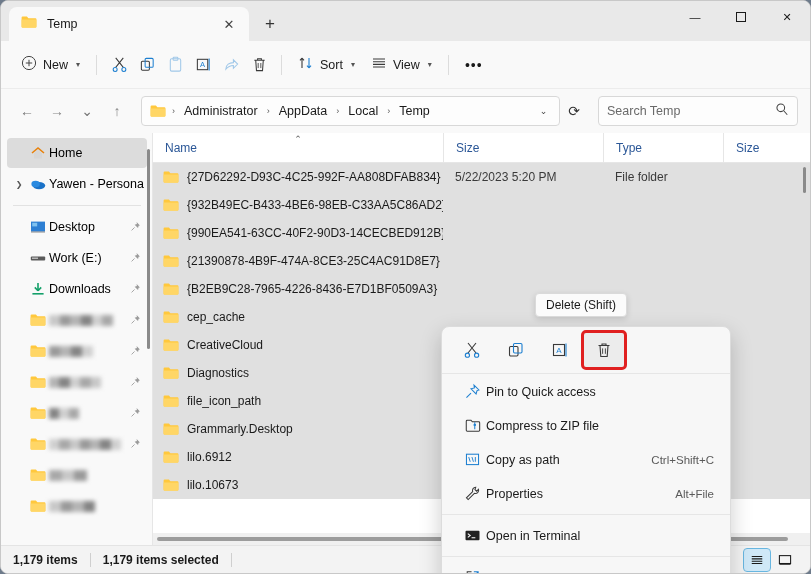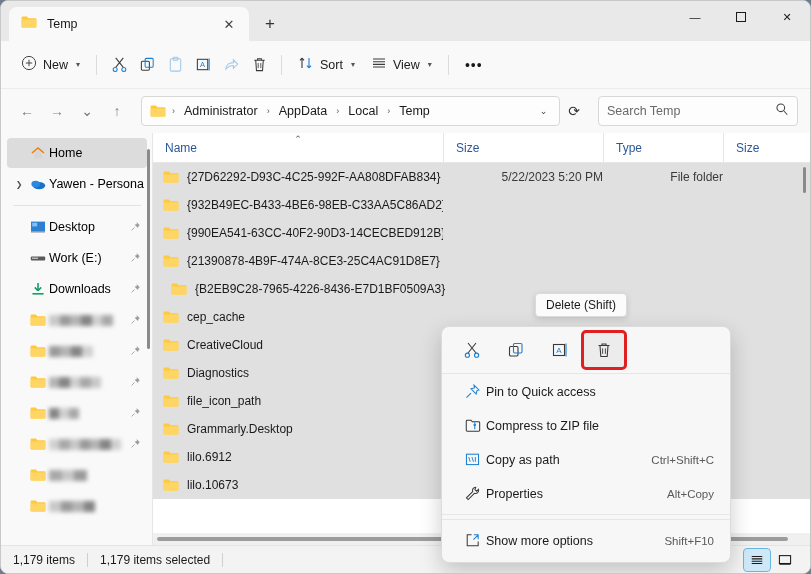--- a/index.html
+++ b/index.html
@@ -131,41 +131,41 @@
     font-size: 12px; color: #2b5797; padding-left: 12px; position: relative;
     height: 30px; display: flex; align-items: center;
   }
   .col + .col { border-left: 1px solid #e6e6e6; }
   .sort-caret {
     position: absolute; left: 50%; top: 1px; transform: translateX(-50%);
     font-size: 9px; color: #5a5a5a;
   }
   #rows { flex: 1; overflow: hidden; position: relative; }
   .row { height: 28px; display: flex; align-items: center; }
-  .row.sel { background: #e0e0e0; text-align: right; }
+  .row.sel { background: #e0e0e0; }
   .cell { font-size: 12px; color: #3a3a3a; padding-left: 12px; overflow: hidden; white-space: nowrap; }
   .cell.name { display: flex; align-items: center; gap: 8px; color: #1a1a1a; padding-left: 10px; }
   #vscroll {
     position: absolute; right: 4px; top: 4px; width: 3px; height: 26px;
     background: #8a8a8a; border-radius: 2px;
   }
   #hscroll-track {
     height: 12px; background: #f0f0f0; flex: none; position: relative;
   }
   #hscroll-thumb {
     position: absolute; left: 4px; top: 4px; height: 4px; width: 96%;
     background: #9c9c9c; border-radius: 2px;
   }
 
   
   #statusbar {
     height: 28px; background: #f3f3f3; border-top: 1px solid #e4e4e4;
     display: flex; align-items: center; padding: 0 12px; flex: none;
   }
-  .status-text { font-size: 12px; color: #1a1a1a; }
+  .status-text { font-size: 12px; color: #1a1a1a; font-weight: bold; }
   .status-sep { width: 1px; height: 14px; background: #cfcfcf; margin: 0 12px; }
   #viewtoggles { margin-left: auto; display: flex; gap: 2px; }
   .vt {
     width: 26px; height: 22px; border-radius: 3px;
     display: flex; align-items: center; justify-content: center;
   }
   .vt.active { background: #cfe8f7; outline: 1px solid #68b6e0; }
 
   
   #ctxmenu {
@@ -613,21 +613,21 @@
                     <path d="M0.6 4.6h14.8v7.2a1 1 0 0 1-1 1h-12.8a1 1 0 0 1-1-1z" fill="#ffd666"></path>
                   </svg>
                 </span>
                 <span>{21390878-4B9F-474A-8CE3-25C4AC91D8E7}</span>
               </div>
               <div class="cell" style="width: 160px;"></div>
               <div class="cell" style="width: 120px;"></div>
               <div class="cell" style="width: 80px;"></div>
             </div>
             <div class="row sel">
-              <div class="cell name" style="width: 290px; margin-left: 8px;">
+              <div class="cell name" style="width: 290px;">
                 <span style="display: flex;">
                   <svg width="16" height="14" viewBox="0 0 16 14">
                     <path d="M0.6 2.6a1 1 0 0 1 1-1h4.3l1.5 1.6h7a1 1 0 0 1 1 1v7.2a1 1 0 0 1-1 1h-12.8a1 1 0 0 1-1-1z" fill="#ffc83d"></path>
                     <path d="M0.6 4.6h14.8v7.2a1 1 0 0 1-1 1h-12.8a1 1 0 0 1-1-1z" fill="#ffd666"></path>
                   </svg>
                 </span>
                 <span>{B2EB9C28-7965-4226-8436-E7D1BF0509A3}</span>
               </div>
               <div class="cell" style="width: 160px;"></div>
               <div class="cell" style="width: 120px;"></div>
@@ -800,23 +800,33 @@
             <span class="ctx-label">Copy as path</span>
             <span class="ctx-accel">Ctrl+Shift+C</span>
           </div>
           <div class="ctx-item">
             <span class="ctx-ico">
               <svg width="17" height="17" viewBox="0 0 18 18">
                 <path d="M12.4 2.4a3.4 3.4 0 0 0-3.2 4.6L2.6 13.6l1.8 1.8 6.6-6.6a3.4 3.4 0 0 0 4.4-4.2l-2 2-1.8-1.8z" fill="none" stroke="#3a3a3a" stroke-width="1.1"></path>
               </svg>
             </span>
             <span class="ctx-label">Properties</span>
-            <span class="ctx-accel">Alt+Copy</span>
+            <span class="ctx-accel">Alt+File</span>
           </div>
           <div class="ctx-sep"></div>
+          <div class="ctx-item">
+            <span class="ctx-ico">
+              <svg width="17" height="17" viewBox="0 0 18 18">
+                <rect x="1.6" y="4" width="14.8" height="10" rx="1" fill="#222"></rect>
+                <path d="M4 7l2.6 2L4 11" stroke="#fff" stroke-width="1.1" fill="none"></path>
+                <path d="M8 11.4h4" stroke="#fff" stroke-width="1.1"></path>
+              </svg>
+            </span>
+            <span class="ctx-label">Open in Terminal</span>
+          </div>
           <div class="ctx-sep"></div>
           <div class="ctx-item">
             <span class="ctx-ico">
               <svg width="17" height="17" viewBox="0 0 18 18">
                 <path d="M8 3H3.4v11.6H15V10" fill="none" stroke="#3a3a3a" stroke-width="1.1"></path>
                 <path d="M10.4 3H15v4.6M15 3l-5 5" fill="none" stroke="#1d7fd0" stroke-width="1.1"></path>
               </svg>
             </span>
             <span class="ctx-label">Show more options</span>
             <span class="ctx-accel">Shift+F10</span>

